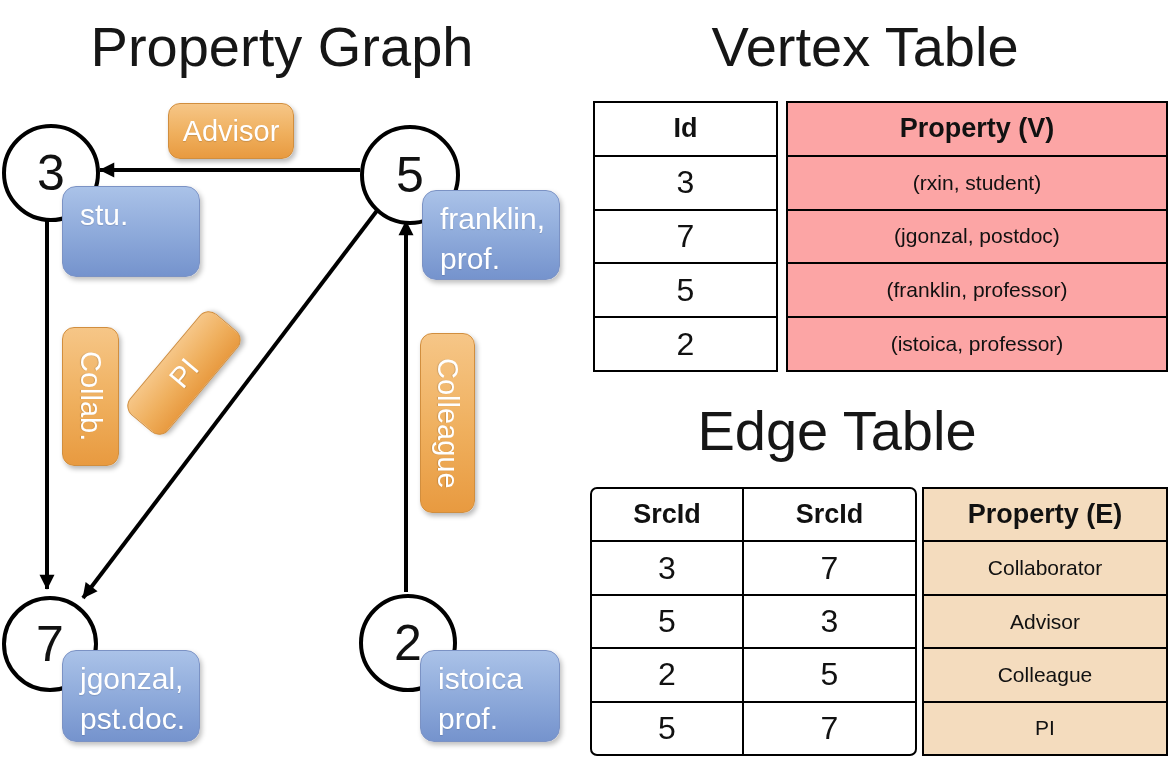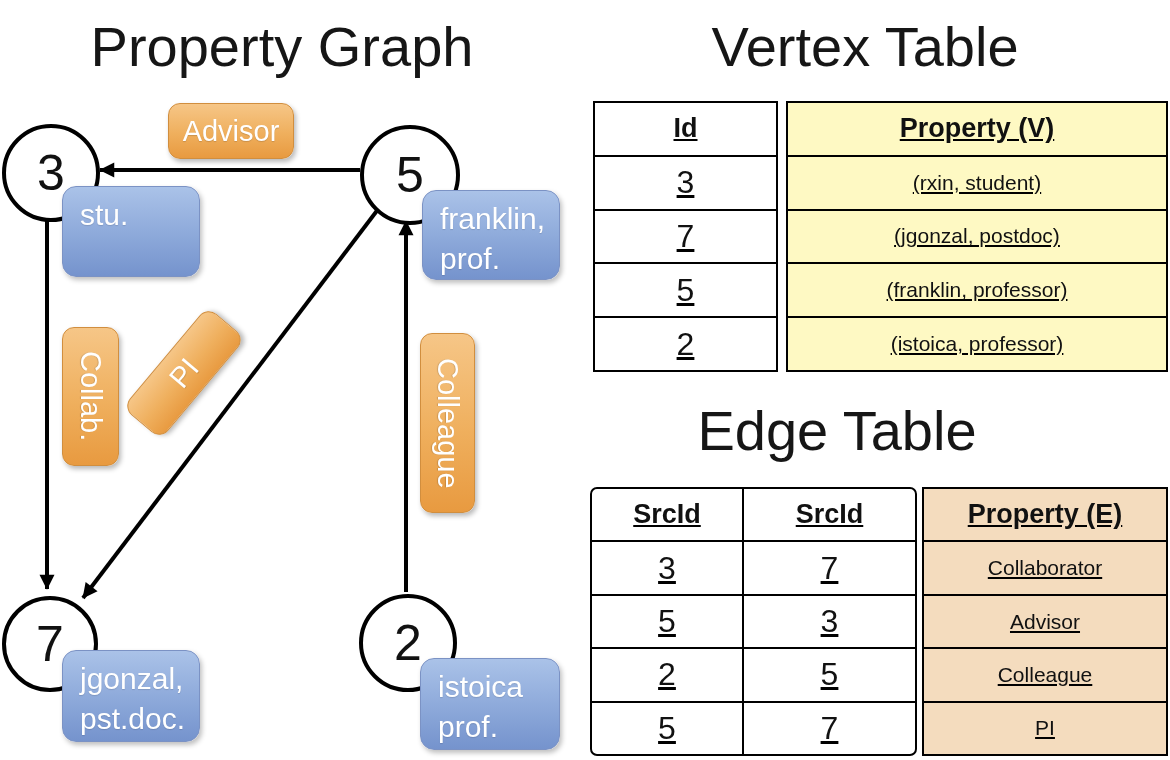--- a/index.html
+++ b/index.html
@@ -53,36 +53,36 @@
     background:linear-gradient(180deg,#aac2e8 0%,#8fabdb 50%,#7593cd 100%);
     border:1.5px solid #7b92c4; border-radius:14px;
     box-shadow:2px 3px 5px rgba(0,0,0,0.25);
     color:#ffffff; font-size:30px; font-weight:300; line-height:1.32;
     padding:8px 0 0 17px; box-sizing:border-box;
     text-shadow:0 1px 1px rgba(0,0,0,0.12);
   }
   #box-rxin     { left:62px;  top:186px; width:138px; height:91px; }
   #box-franklin { left:422px; top:190px; width:138px; height:90px; }
   #box-jgonzal  { left:62px;  top:650px; width:138px; height:92px; }
-  #box-istoica  { left:420px; top:650px; width:140px; height:92px;margin-top:8px; }
+  #box-istoica  { left:420px; top:650px; width:140px; height:92px; }
 
   
   .tgroup {
     position:absolute; border:2px solid #000; box-sizing:border-box;
     display:flex; flex-direction:column; background:#fff;
   }
-  .trow { flex:1; display:flex; border-bottom:2px solid #000;text-decoration:underline; }
+  .trow { flex:1; display:flex; border-bottom:2px solid #000; }
   .trow:last-child { border-bottom:none; }
   .tcell {
     flex:1; display:flex; align-items:center; justify-content:center;
     color:#111; font-size:32px; font-weight:300; white-space:nowrap;
   }
   .tcell.hdr { font-size:27px; font-weight:bold; }
   .tcell.sep { border-left:2px solid #000; }
-  .blue-fill  { background:#fef9c3; }
+  .blue-fill  { background:#fca5a5; }
   .tan-fill   { background:#f4dcbe; }
   .tcell.prop { font-size:21px; }
 
   #vt-id    { left:593px; top:101px; width:185px; height:271px; }
   #vt-prop  { left:786px; top:101px; width:382px; height:271px; }
   #et-ids   { left:590px; top:487px; width:327px; height:269px;border-radius:7px; }
   #et-prop  { left:922px; top:487px; width:246px; height:269px; }
   #et-ids .tcell:first-child { flex:0 0 150px; }
 </style>
 </head>

